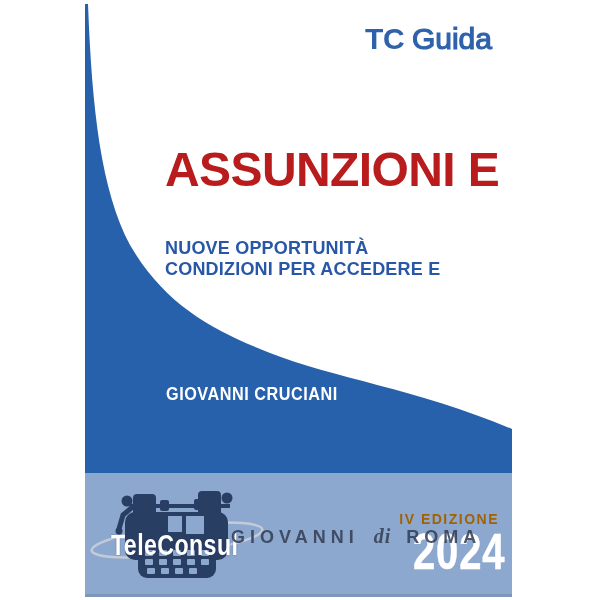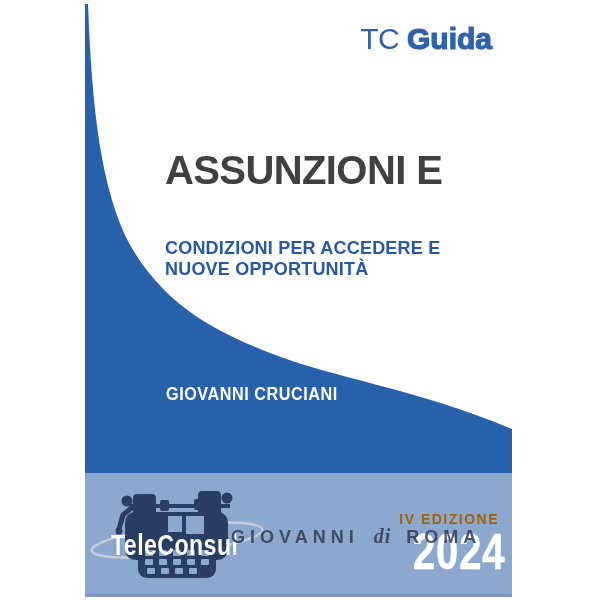--- a/index.html
+++ b/index.html
@@ -6,26 +6,26 @@
   body{width:600px;height:600px;position:relative;overflow:hidden;
        font-family:"Liberation Sans",sans-serif;}
   .abs{position:absolute;}
 
   
   #swoosh-svg{left:0;top:0;width:600px;height:600px;}
 
   
   #brand{left:300px;top:22px;width:192px;text-align:right;
          font-size:30px;color:#2e62ab;letter-spacing:-0.5px;white-space:nowrap;}
-  #brand .light{font-weight:400;text-align:center;}
-  #brand .bold{font-weight:700;-webkit-text-stroke:1.2px #2e62ab;letter-spacing:0px;}
+  #brand .light{font-weight:700;text-align:center;}
+  #brand .bold{font-weight:400;-webkit-text-stroke:1.2px #2e62ab;letter-spacing:0px;}
 
   
-  #title{left:165px;top:151px;color:#404040;font-weight:700;
-         font-size:40px;line-height:38px;letter-spacing:-0.6px;white-space:nowrap;}
+  #title{left:165px;top:151px;color:#b91c1c;font-weight:700;
+         font-size:48px;line-height:38px;letter-spacing:-0.6px;white-space:nowrap;}
   #subtitle{left:165px;top:238px;color:#2857a8;font-weight:700;
             font-size:18px;line-height:21px;letter-spacing:0.2px;white-space:nowrap;}
   #author{left:166px;top:384px;color:#ffffff;font-weight:700;font-size:18px;
           letter-spacing:0.6px;transform:scaleX(0.9);transform-origin:left top;white-space:nowrap;}
 
   
   #band{left:85px;top:473px;width:427px;height:124px;background:#8da8cf;
         border-bottom:3px solid #7e96bc;box-sizing:border-box;}
 
   #typewriter{left:90px;top:483px;width:180px;height:105px;}
@@ -57,22 +57,22 @@
   <span class="light">TC</span>
   <span> </span>
   <span class="bold">Guida</span>
 </div>
 
 <div id="title" class="abs">
   <div>ASSUNZIONI E</div>
 </div>
 
 <div id="subtitle" class="abs">
+  <div>NUOVE OPPORTUNITÀ</div>
   <div>CONDIZIONI PER ACCEDERE E</div>
-  <div>NUOVE OPPORTUNITÀ</div>
 </div>
 
 <div id="author" class="abs">GIOVANNI CRUCIANI</div>
 
 <div id="band" class="abs"></div>
 
 <svg id="typewriter" class="abs" viewBox="0 0 180 105" aria-hidden="true">
 
   <ellipse cx="87" cy="57" rx="86" ry="14" fill="none" stroke="#c3cbd9" stroke-width="2.5" transform="rotate(-7 87 57)"></ellipse>
 

